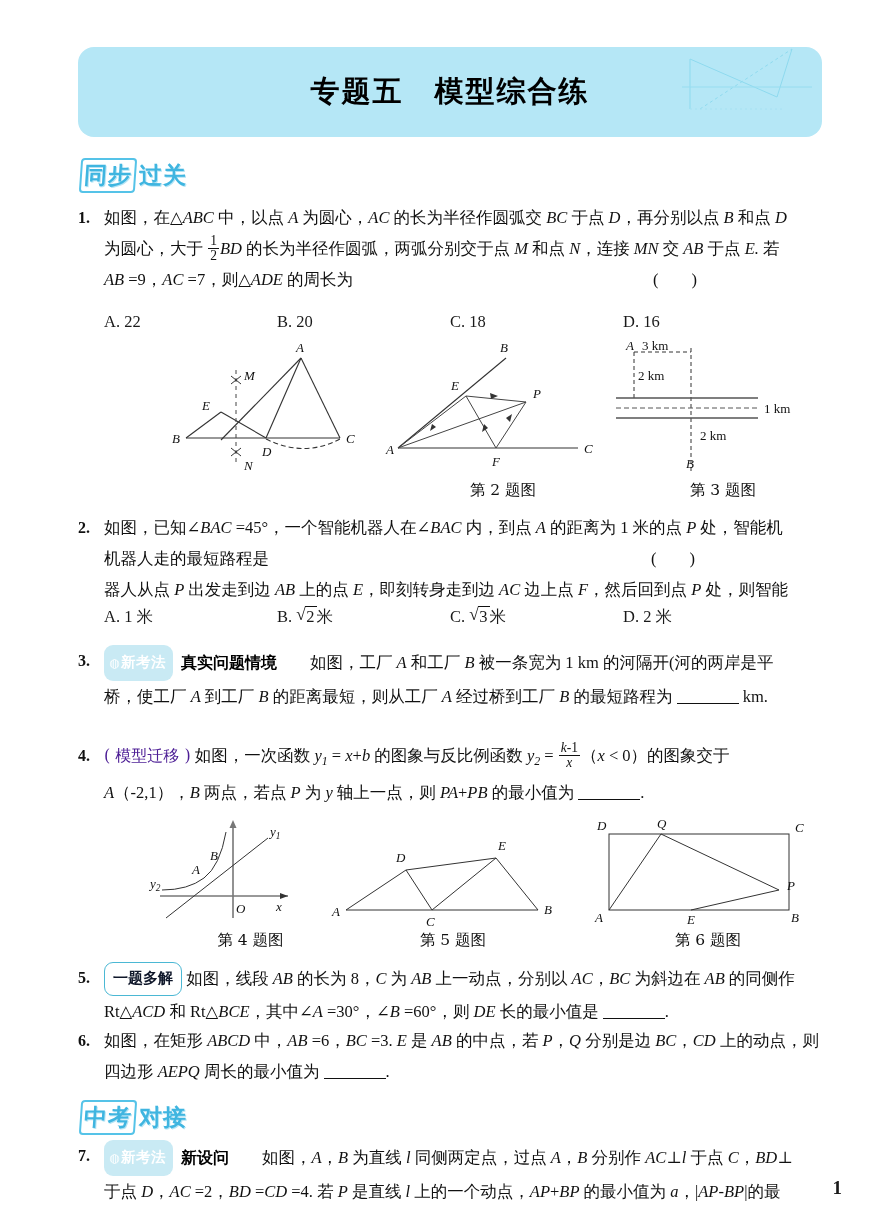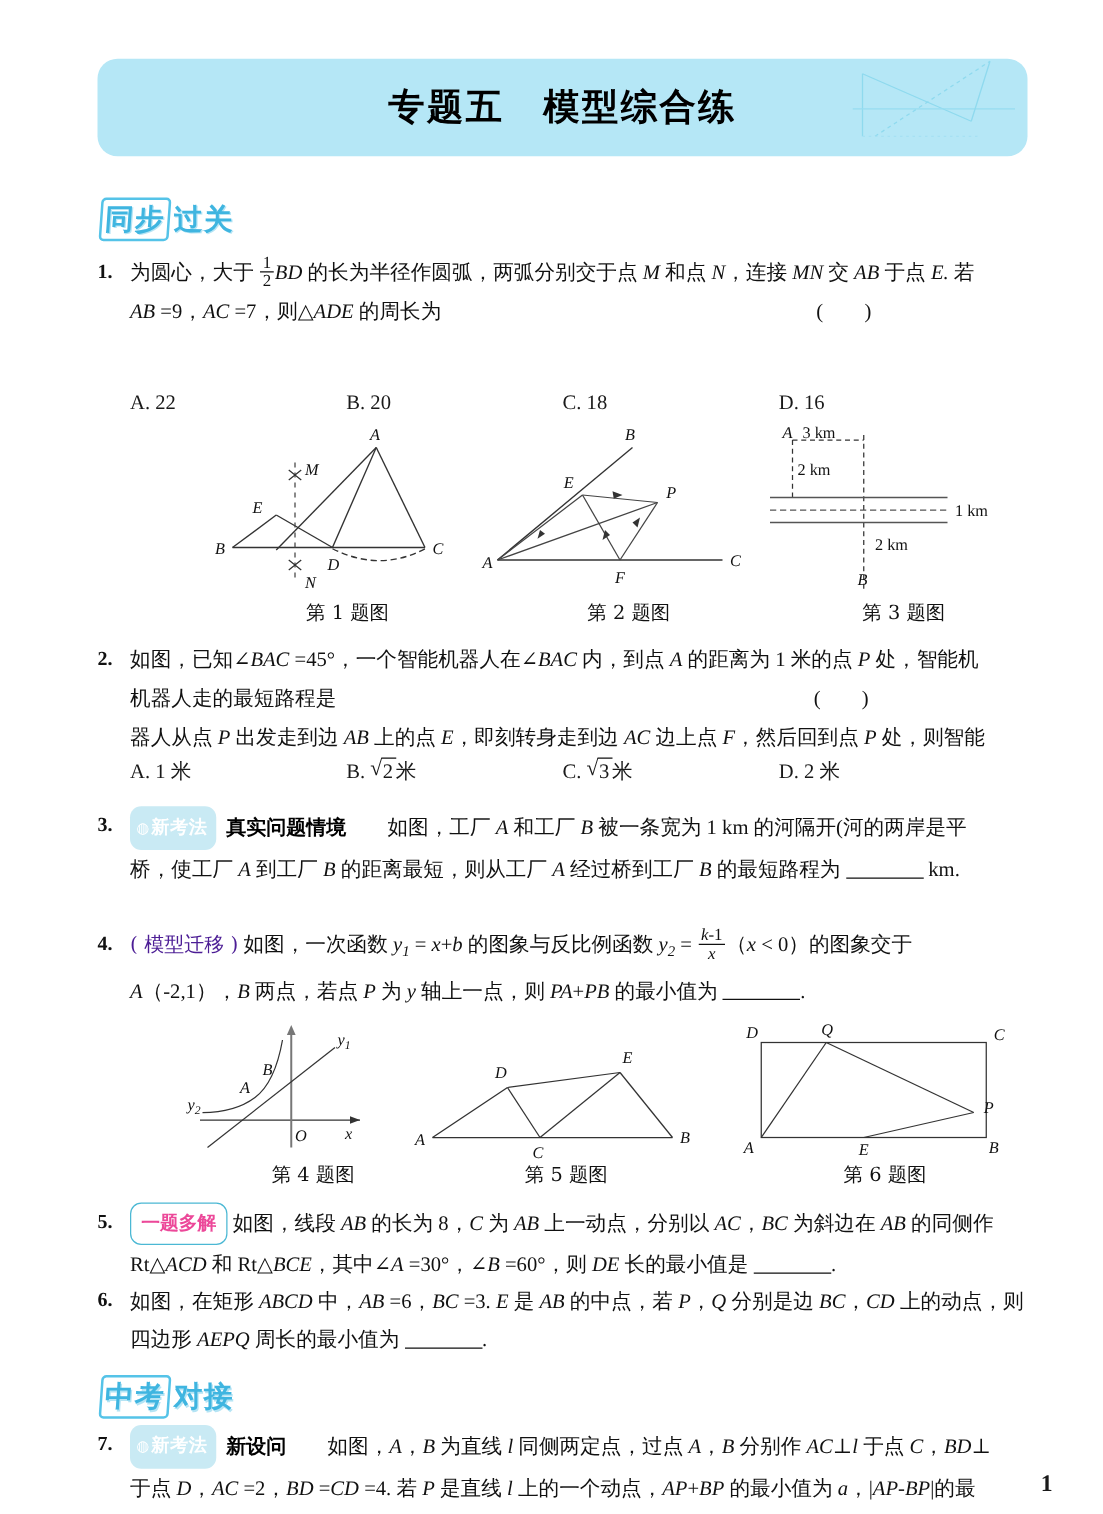--- a/index.html
+++ b/index.html
@@ -21,21 +21,21 @@
     height: 1211px;
     padding: 0;
   }
 
   
   .banner {
     position: absolute;
     left: 78px;
     top: 47px;
     width: 744px;
-    height: 78px;
+    height: 90px;
     background: #b5e7f6;
     border-radius: 16px;
     overflow: hidden;
   }
   .banner-title {
     position: absolute;
     left: 0; right: 0;
     top: 50%;
     transform: translateY(-50%);
     text-align: center;
@@ -170,21 +170,21 @@
   }
   .tag-paren {
     color: #4c1d95;
     font-size: 16px;
     font-family: "DejaVu Serif", serif;
   }
   .tag-box {
     display: inline-block;
     border: 1.4px solid #4bb8d4;
     border-radius: 9px;
-    color: #ec4899;
+    color: #0f172a;
     font-weight: bold;
     font-size: 15px;
     padding: 0px 8px 1px;
     font-family: "DejaVu Serif", serif;
     vertical-align: 1px;
   }
 
   
   .figrow { position: absolute; left: 78px; width: 752px; }
   .fig { position: absolute; }
@@ -230,20 +230,21 @@
     </svg>
   </div>
 
   <div class="sec-badge" style="left:80px; top:158px;">
     <span class="boxed">同步</span><span class="plain">过关</span>
   </div>
 
   <div class="q" style="top:202px;">
     <div class="qnum">1.</div>
     <div class="qbody">
+      <span class="line">如图，在△<i class="v">ABC</i> 中，以点 <i class="v">A</i> 为圆心，<i class="v">AC</i> 的长为半径作圆弧交 <i class="v">BC</i> 于点 <i class="v">D</i>，再分别以点 <i class="v">B</i> 和点 <i class="v">D</i></span>
       <span class="line">为圆心，大于 <span class="frac"><span class="top">1</span><span class="bot">2</span></span><i class="v">BD</i> 的长为半径作圆弧，两弧分别交于点 <i class="v">M</i> 和点 <i class="v">N</i>，连接 <i class="v">MN</i> 交 <i class="v">AB</i> 于点 <i class="v">E.</i> 若</span>
       <span class="line"><i class="v">AB</i> <span class="num">=9</span>，<i class="v">AC</i> <span class="num">=7</span>，则△<i class="v">ADE</i> 的周长为<span style="display:inline-block;width:300px;"></span><span>(　　)</span></span>
     </div>
   </div>
   <div class="choices" style="top:312px;">
     <span class="ch">A. 22</span>
     <span class="ch">B. 20</span>
     <span class="ch">C. 18</span>
     <span class="ch">D. 16</span>
   </div>
@@ -263,21 +264,20 @@
         <path d="M73 36 L83 44 M83 36 L73 44" stroke="#333" stroke-width="1"></path>
         <path d="M73 108 L83 116 M83 108 L73 116" stroke="#333" stroke-width="1"></path>
         <text x="138" y="12" class="">A</text>
         <text x="14" y="103" class="">B</text>
         <text x="188" y="103" class="">C</text>
         <text x="104" y="116" class="">D</text>
         <text x="44" y="70" class="">E</text>
         <text x="86" y="40" class="">M</text>
         <text x="86" y="130" class="">N</text>
       </svg>
-      <div class="fig-cap" style="top:140px;">第 1 题图</div>
     </div>
 
     <div class="fig" style="left:300px; top:0; width:250px; height:160px;">
       <svg width="250" height="135" viewBox="0 0 250 135">
         <line x1="20" y1="108" x2="200" y2="108" stroke="#333" stroke-width="1.1"></line>
         <line x1="20" y1="108" x2="128" y2="18" stroke="#333" stroke-width="1.1"></line>
         <line x1="20" y1="108" x2="88" y2="56" stroke="#444" stroke-width="1"></line>
         <line x1="20" y1="108" x2="148" y2="62" stroke="#444" stroke-width="1"></line>
         <line x1="88" y1="56" x2="148" y2="62" stroke="#444" stroke-width="1"></line>
         <line x1="88" y1="56" x2="118" y2="108" stroke="#444" stroke-width="1"></line>

